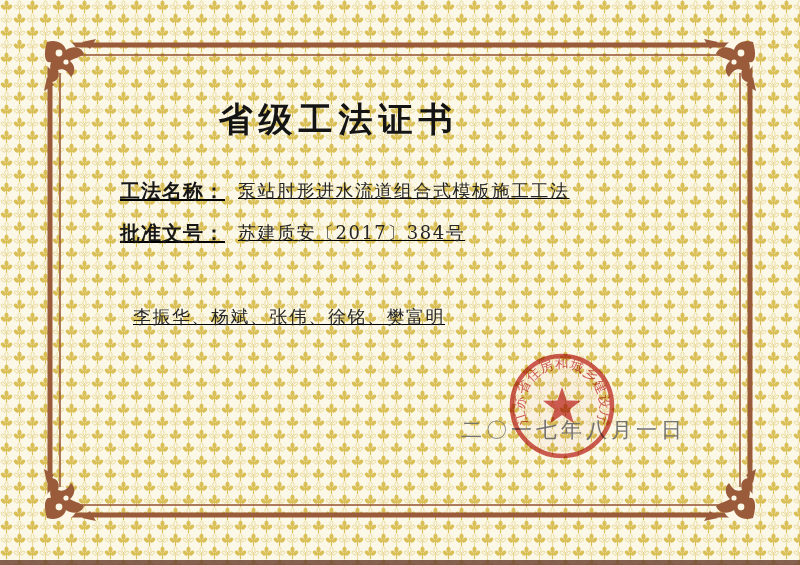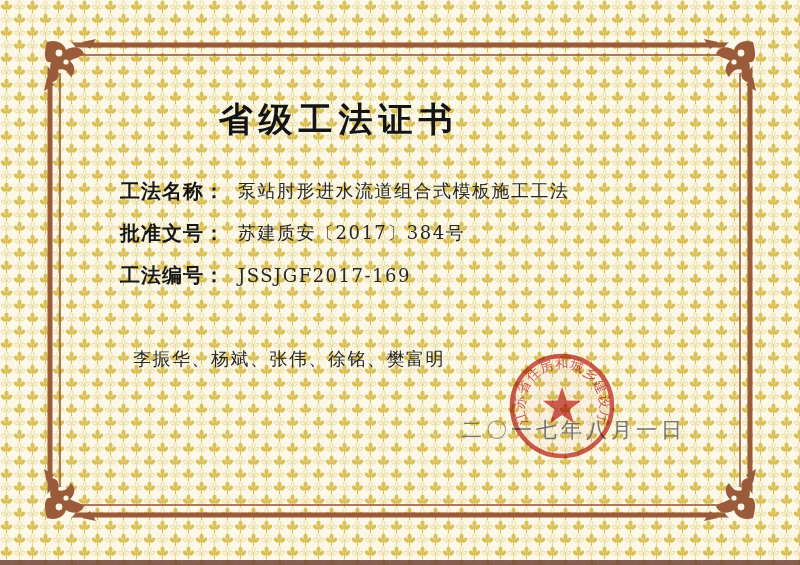--- a/index.html
+++ b/index.html
@@ -9,21 +9,21 @@
     font-family:"DejaVu Serif","Liberation Serif",serif;
   }
   .layer{position:absolute;left:0;top:0;}
   .bg{z-index:0;}
   .frame{z-index:2;}
   .title{
     position:absolute;z-index:3;top:97px;left:0;width:677px;margin:0;
     text-align:center;font-size:34px;font-weight:900;letter-spacing:6px;
     color:#141414;
   }
-  .fields{position:absolute;z-index:3;left:120px;top:170px;}
+  .fields{position:absolute;z-index:3;left:120px;top:170px;text-decoration:underline;}
   .row{display:flex;align-items:center;height:42px;white-space:nowrap;}
   .lbl{font-size:20px;font-weight:bold;color:#171717;letter-spacing:1px;}
   .val{font-size:18px;margin-left:13px;color:#262626;letter-spacing:1.5px;}
   .date{
     position:absolute;z-index:3;left:461px;top:416px;
     font-size:21px;letter-spacing:4px;color:#737373;white-space:nowrap;
   }
   .seal{
     position:absolute;z-index:4;left:506px;top:350px;
     mix-blend-mode:multiply;opacity:.88;
@@ -97,24 +97,20 @@
   <div class="fields">
     <div class="row">
       <span class="lbl">工法名称：</span>
       <span class="val">泵站肘形进水流道组合式模板施工工法</span>
     </div>
     <div class="row">
       <span class="lbl">批准文号：</span>
       <span class="val">苏建质安〔2017〕384号</span>
     </div>
     <div class="row">
-      <span class="lbl">工法编号：</span>
-      <span class="val">JSSJGF2017-169</span>
-    </div>
-    <div class="row">
     </div>
     <div class="row">
       <span class="val">李振华、杨斌、张伟、徐铭、樊富明</span>
     </div>
   </div>
 
   <div class="date">二〇一七年八月一日</div>
 
   <svg class="seal" width="112" height="112" viewBox="0 0 112 112">
     <defs>

